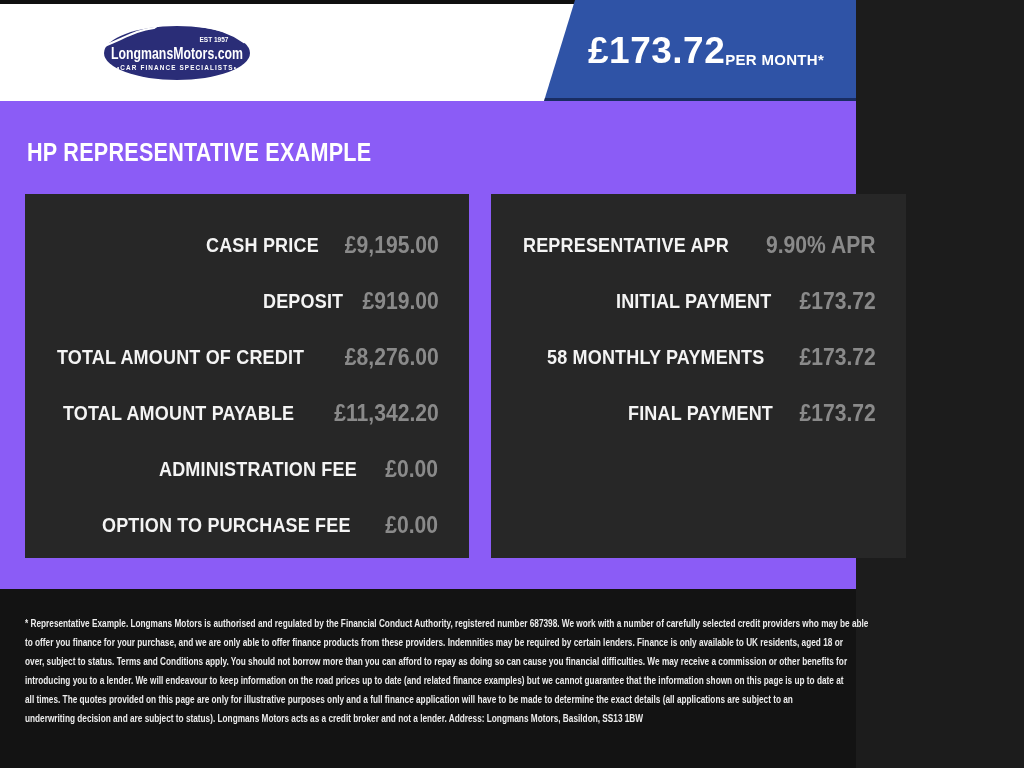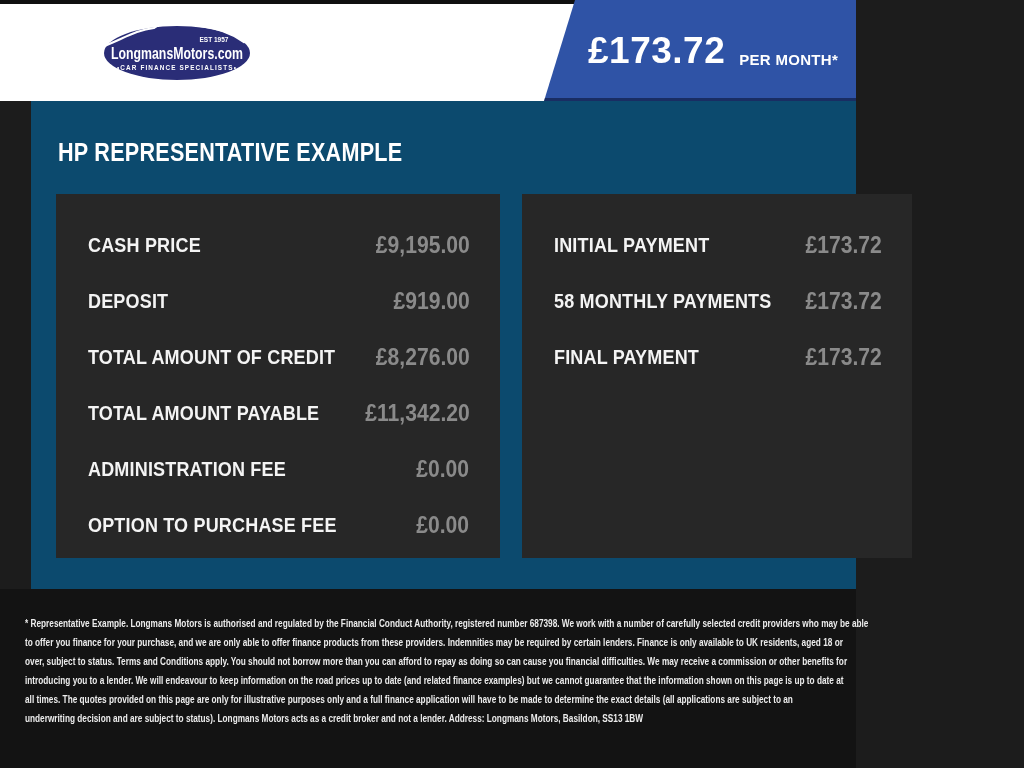--- a/index.html
+++ b/index.html
@@ -26,33 +26,33 @@
     clip-path: polygon(31px 0, 100% 0, 100% 100%, 0 100%);
     box-shadow: inset 0 -3px 0 rgba(8, 14, 44, 0.55);
     display: flex; align-items: center; padding-left: 44px;
   }
   .price-amount {
     color: #ffffff; font-size: 37px; font-weight: bold; white-space: nowrap;
     letter-spacing: 0.5px;
   }
   .price-period {
     color: #ffffff; font-size: 15px; font-weight: bold; white-space: nowrap;
-    margin-left: 14px; position: relative; top: 9px; letter-spacing: 0.3px;
+    position: relative; top: 9px; letter-spacing: 0.3px;
   }
 
   
-  .main { flex: none; height: 488px; background: #0c4a6e; padding: 36px 25px 0 25px; margin-left: 31px; }
+  .main { flex: none; height: 488px; background: #8b5cf6; padding: 36px 25px 0 25px; }
   .page-title {
     margin: 0 0 27px 2px; color: #ffffff; font-size: 26px; line-height: 30px;
     font-weight: bold; white-space: nowrap;
     transform: scaleX(0.83); transform-origin: left center; letter-spacing: 0.3px;
   }
   .panels { display: flex; gap: 22px; }
   .panel { flex: 1; height: 364px; background: #272727; padding: 23px 30px 0 32px; }
-  .row { height: 56px; display: flex; justify-content: space-between; align-items: center; }
+  .row { height: 56px; display: flex; justify-content: flex-end; align-items: center; }
   .row-label {
     color: #f4f4f4; font-size: 20px; font-weight: bold; white-space: nowrap;
     transform: scaleX(0.9); transform-origin: left center; letter-spacing: 0.2px;
   }
   .row-value {
     color: #8a8a8a; font-size: 24px; font-weight: bold; white-space: nowrap;
     transform: scaleX(0.88); transform-origin: right center;
   }
 
   
@@ -113,20 +113,24 @@
           <span class="row-value">£0.00</span>
         </div>
         <div class="row">
           <span class="row-label">OPTION TO PURCHASE FEE</span>
           <span class="row-value">£0.00</span>
         </div>
       </section>
 
       <section class="panel">
         <div class="row">
+          <span class="row-label">REPRESENTATIVE APR</span>
+          <span class="row-value">9.90% APR</span>
+        </div>
+        <div class="row">
           <span class="row-label">INITIAL PAYMENT</span>
           <span class="row-value">£173.72</span>
         </div>
         <div class="row">
           <span class="row-label">58 MONTHLY PAYMENTS</span>
           <span class="row-value">£173.72</span>
         </div>
         <div class="row">
           <span class="row-label">FINAL PAYMENT</span>
           <span class="row-value">£173.72</span>

